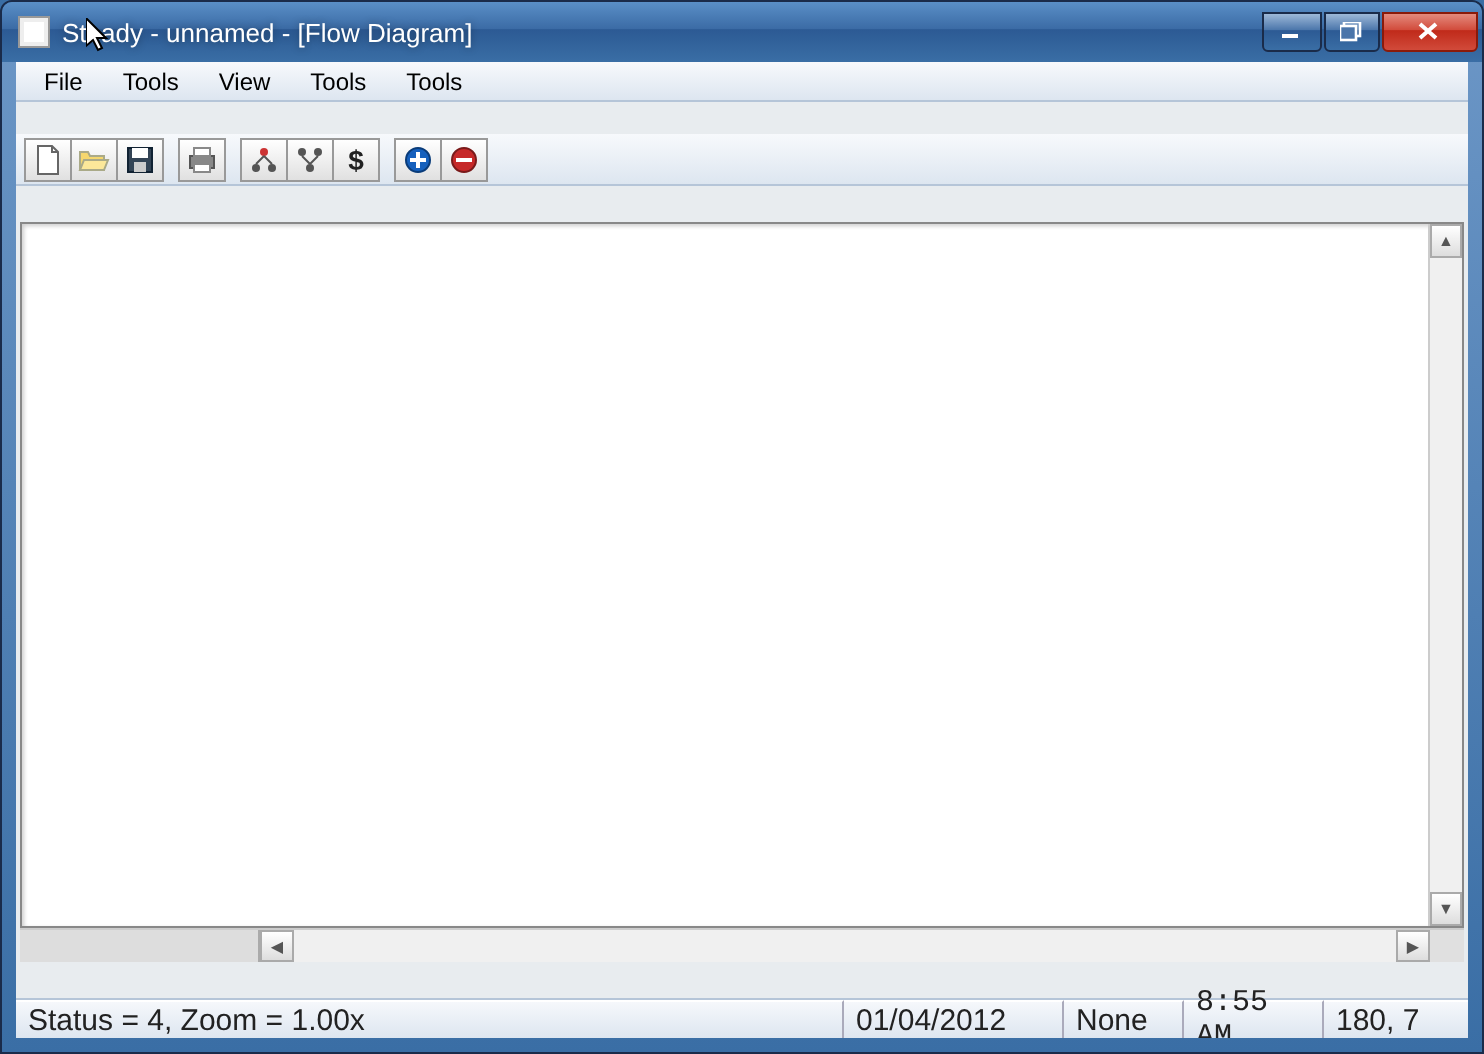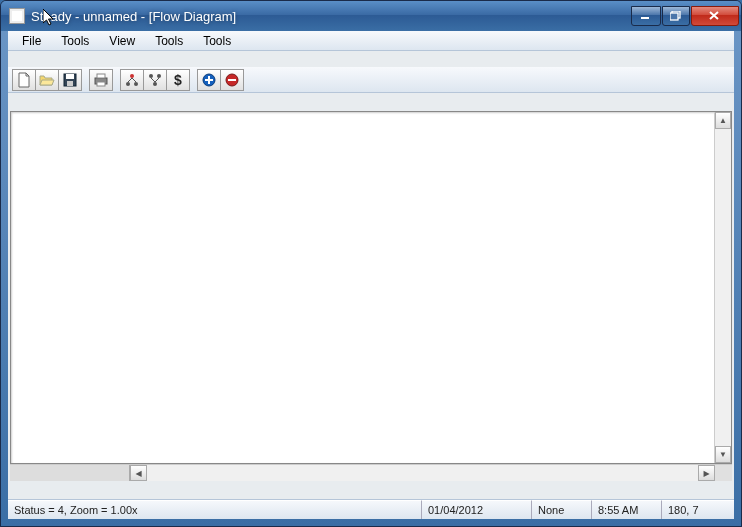--- a/index.html
+++ b/index.html
@@ -188,35 +188,35 @@
 .hscroll-corner {
   width: 17px;
   background: #e0e0e0;
 }
 .statusbar {
   height: 20px;
   background: linear-gradient(to bottom, #f7f9fc, #dde6f0);
   border-top: 1px solid #b5c5d8;
   display: flex;
   align-items: center;
-  font-size: 11px;
+  font-size: 15px;
   color: #222;
 }
 .status-cell {
   padding: 0 6px;
   border-right: 1px solid #aab;
   height: 100%;
   display: flex;
   align-items: center;
   border-top: 1px solid #fff;
 }
 .status-cell.main { flex: 1; border-left: none; }
 .status-cell.date { width: 110px; }
 .status-cell.mode { width: 60px; text-align: right; }
-.status-cell.time { width: 70px; }
+.status-cell.time { width: 70px; font-family: Liberation Mono, monospace; }
 .status-cell.coords { width: 72px; border-right: none; }
 </style>
 </head>
 <body>
 
 <div class="window">
   <div class="titlebar">
     <div class="app-icon"></div>
     <div class="title">Steady - unnamed - [Flow Diagram]</div>
     <svg class="cursor" width="14" height="18" viewBox="0 0 14 18">

